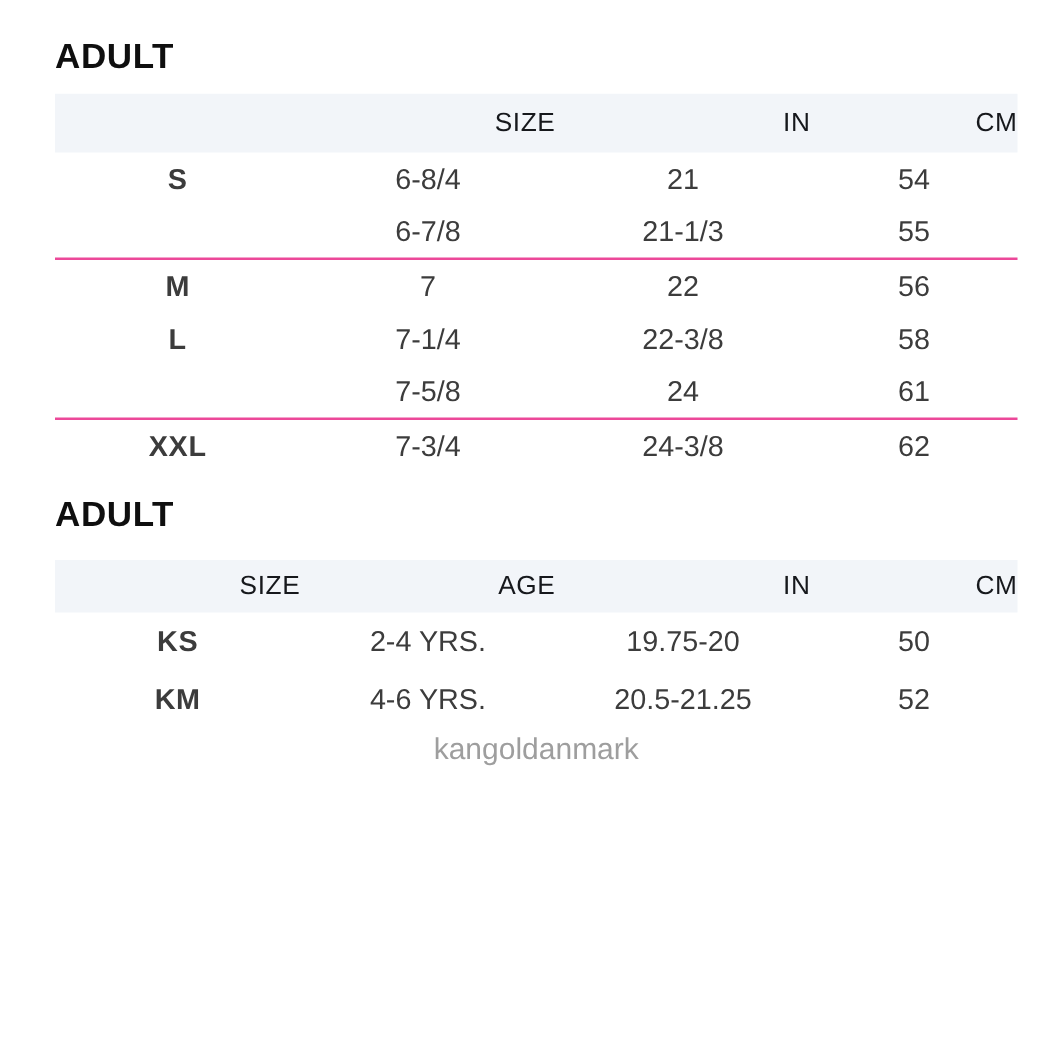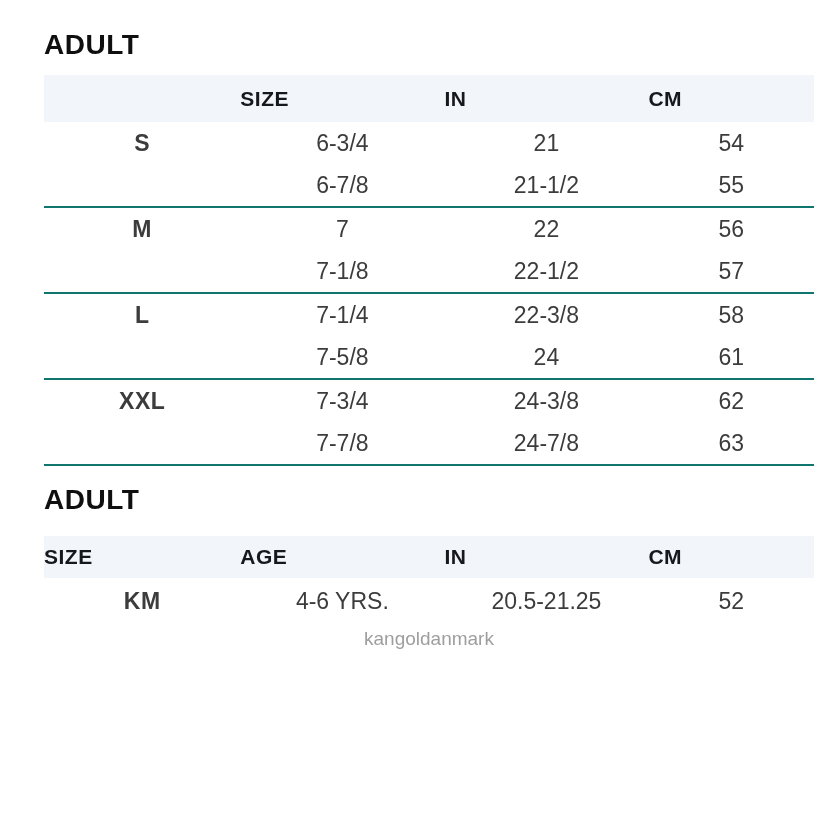--- a/index.html
+++ b/index.html
@@ -29,49 +29,49 @@
     margin-bottom: 22px;
   }
   table.size-table {
     width: 100%;
     border-collapse: collapse;
     table-layout: fixed;
   }
   table.size-table thead th {
     background: #f2f5f9;
     font-size: 21px;
-    font-weight: bold;
+    font-weight: normal;
     color: #16181c;
     letter-spacing: 0.5px;
     height: 47px;
-    text-align: left;
+    text-align: right;
     vertical-align: middle;
     padding: 0;
   }
   table.kids thead th { height: 42px; }
   table.size-table td {
     text-align: center;
     vertical-align: middle;
     font-size: 23px;
     color: #3c3c3c;
     padding: 0;
   }
   table.adult tbody td { height: 42px; }
   table.kids tbody td { height: 46px; }
   td.row-label {
     font-weight: bold;
     font-size: 21px;
     color: #101010;
     letter-spacing: 0.5px;
   }
-  tr.group-end td { border-bottom: 2px solid #0f766e; }
+  tr.group-end td { border-bottom: 2px solid #ec4899; }
   .footer {
     text-align: center;
     color: #9e9e9e;
-    font-size: 19px;
+    font-size: 24px;
     margin-top: 4px;
   }
 </style>
 </head>
 <body>
 
 <div class="page">
 
   <h1 class="section-title">ADULT</h1>
 
@@ -86,65 +86,53 @@
       <tr>
         <th></th>
         <th>SIZE</th>
         <th>IN</th>
         <th>CM</th>
       </tr>
     </thead>
     <tbody id="adult-body">
         <tr>
           <td class="row-label">S</td>
-          <td>6-3/4</td>
+          <td>6-8/4</td>
           <td>21</td>
           <td>54</td>
         </tr>
         <tr class="group-end">
           <td class="row-label"></td>
           <td>6-7/8</td>
-          <td>21-1/2</td>
+          <td>21-1/3</td>
           <td>55</td>
         </tr>
         <tr>
           <td class="row-label">M</td>
           <td>7</td>
           <td>22</td>
           <td>56</td>
-        </tr>
-        <tr class="group-end">
-          <td class="row-label"></td>
-          <td>7-1/8</td>
-          <td>22-1/2</td>
-          <td>57</td>
         </tr>
         <tr>
           <td class="row-label">L</td>
           <td>7-1/4</td>
           <td>22-3/8</td>
           <td>58</td>
         </tr>
         <tr class="group-end">
           <td class="row-label"></td>
           <td>7-5/8</td>
           <td>24</td>
           <td>61</td>
         </tr>
         <tr>
           <td class="row-label">XXL</td>
           <td>7-3/4</td>
           <td>24-3/8</td>
           <td>62</td>
-        </tr>
-        <tr class="group-end">
-          <td class="row-label"></td>
-          <td>7-7/8</td>
-          <td>24-7/8</td>
-          <td>63</td>
         </tr>
       </tbody>
   </table>
 
   <h1 class="section-title kids-title">ADULT</h1>
 
   <table class="size-table kids">
     <colgroup>
       <col style="width:25.5%">
         <col style="width:26.5%">
@@ -154,20 +142,26 @@
     <thead>
       <tr>
         <th>SIZE</th>
         <th>AGE</th>
         <th>IN</th>
         <th>CM</th>
       </tr>
     </thead>
     <tbody id="kids-body">
         <tr>
+          <td class="row-label">KS</td>
+          <td>2-4 YRS.</td>
+          <td>19.75-20</td>
+          <td>50</td>
+        </tr>
+        <tr>
           <td class="row-label">KM</td>
           <td>4-6 YRS.</td>
           <td>20.5-21.25</td>
           <td>52</td>
         </tr>
       </tbody>
   </table>
 
   <div class="footer">kangoldanmark</div>
 

